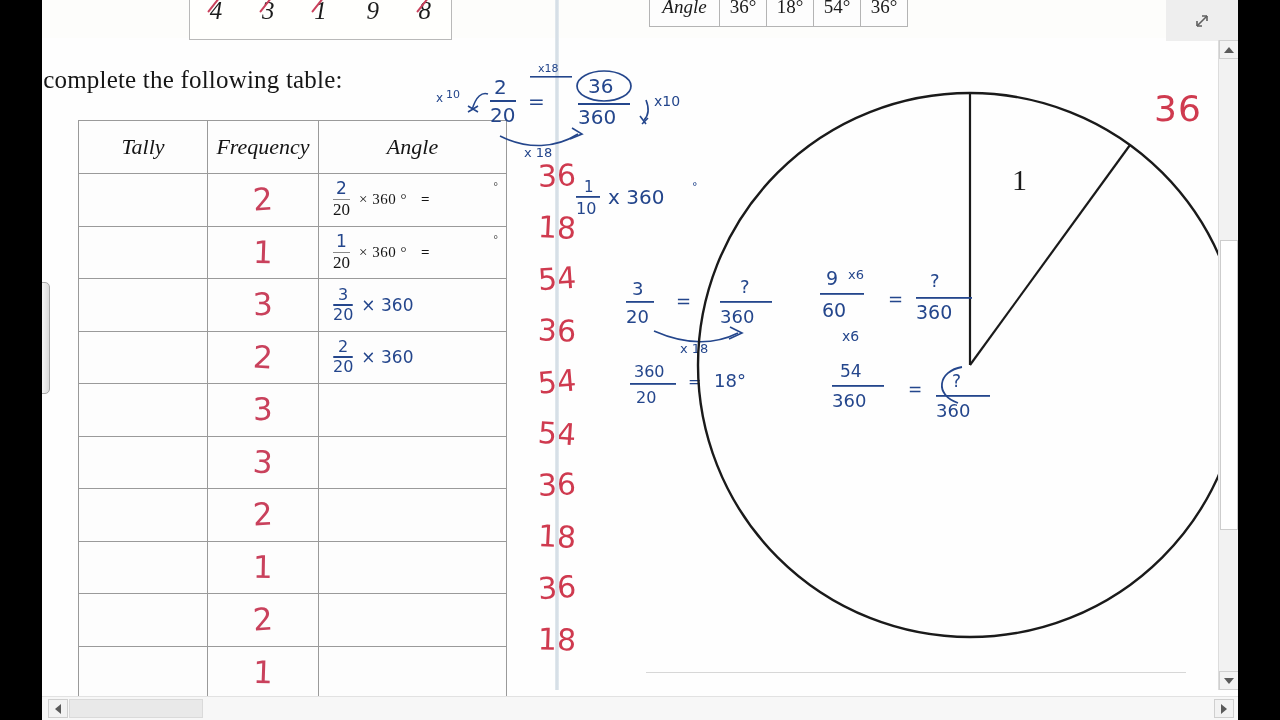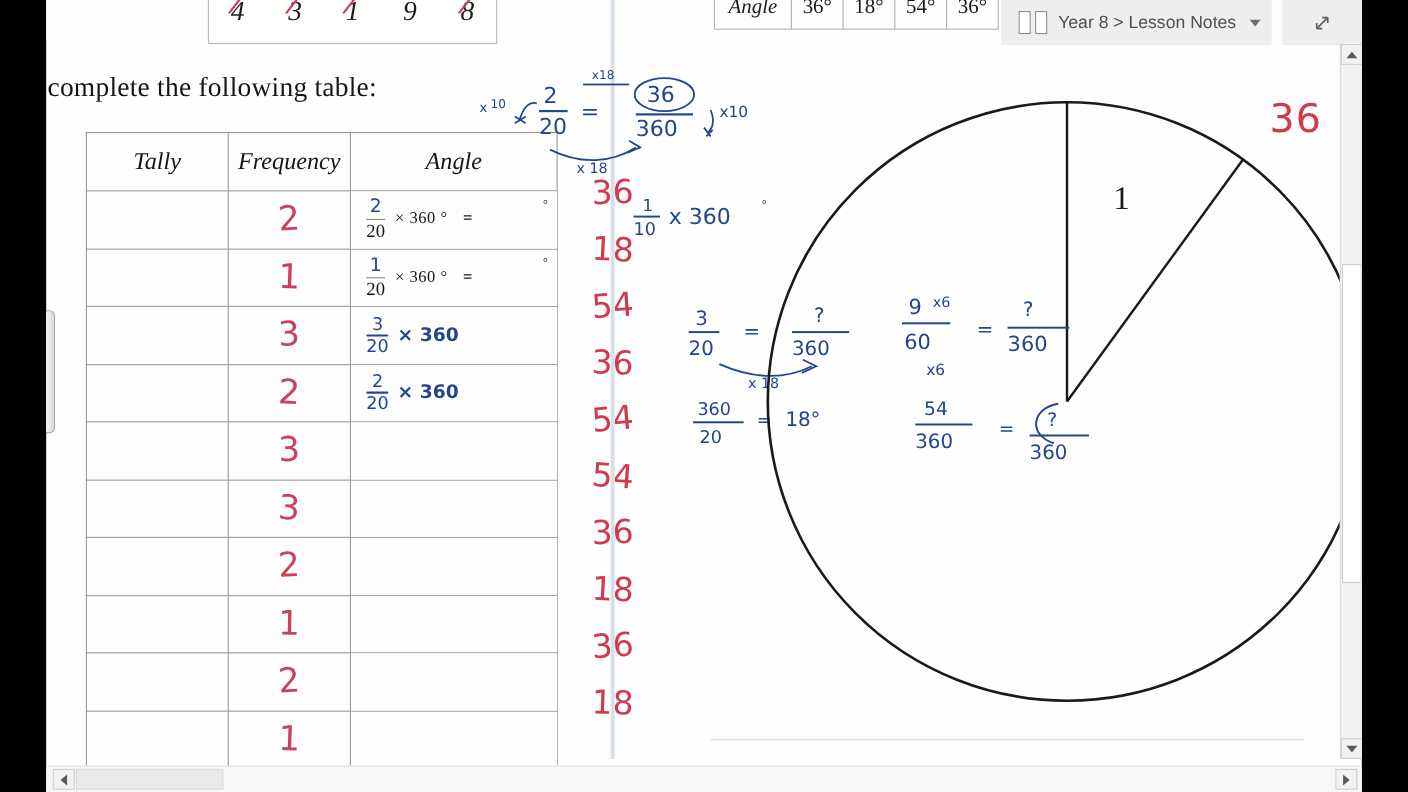--- a/index.html
+++ b/index.html
@@ -72,21 +72,21 @@
   .x360{font-size:15px;color:#141414;margin-left:9px;letter-spacing:.5px;}
   .eqs{font-size:15px;color:#141414;margin-left:14px;font-weight:bold;}
   .degsup{position:absolute;right:8px;top:6px;font-size:11px;color:#141414;}
   .angcell{position:relative;}
 
   
   .hfrac{display:inline-block;text-align:center;line-height:1.0;}
   .hfrac .n{display:block;font-size:16px;}
   .hfrac .bar{display:block;height:1.6px;background:#24468c;margin:1px 0;border-radius:1px;}
   .hfrac .d{display:block;font-size:16px;}
-  .hx{font-size:17px;margin-left:8px;font-weight:bold;}
+  .hx{font-size:17px;margin-left:8px;}
 
   
   #answers{position:absolute;left:478px;top:150px;width:74px;}
   .ans{
     height:51.5px;display:flex;align-items:center;justify-content:center;
     font-size:30px;
   }
 
   
   #guide{position:absolute;left:513px;top:0;width:4px;height:690px;
@@ -422,25 +422,20 @@
       </svg>
     </div>
 
     <div id="red360" class="hand redink">36</div>
 
     <div id="botrule"></div>
 
     <div id="lefttab"></div>
 
     <div id="toolbar">
-      <div id="nbchip">
-        <span class="bookicon"></span>
-        <span class="lbl">Year 8 &gt; Lesson Notes</span>
-        <span class="chev"></span>
-      </div>
       <div id="expandbtn">
         <svg width="20" height="20" viewBox="0 0 20 20">
           <path d="M5 15 L15 5" stroke="#5f5f5f" stroke-width="1.6" fill="none"></path>
           <path d="M15 5 L15 10 M15 5 L10 5" stroke="#5f5f5f" stroke-width="1.6" fill="none"></path>
           <path d="M5 15 L5 10 M5 15 L10 15" stroke="#5f5f5f" stroke-width="1.6" fill="none"></path>
         </svg>
       </div>
     </div>
 
     <div id="vscroll">

